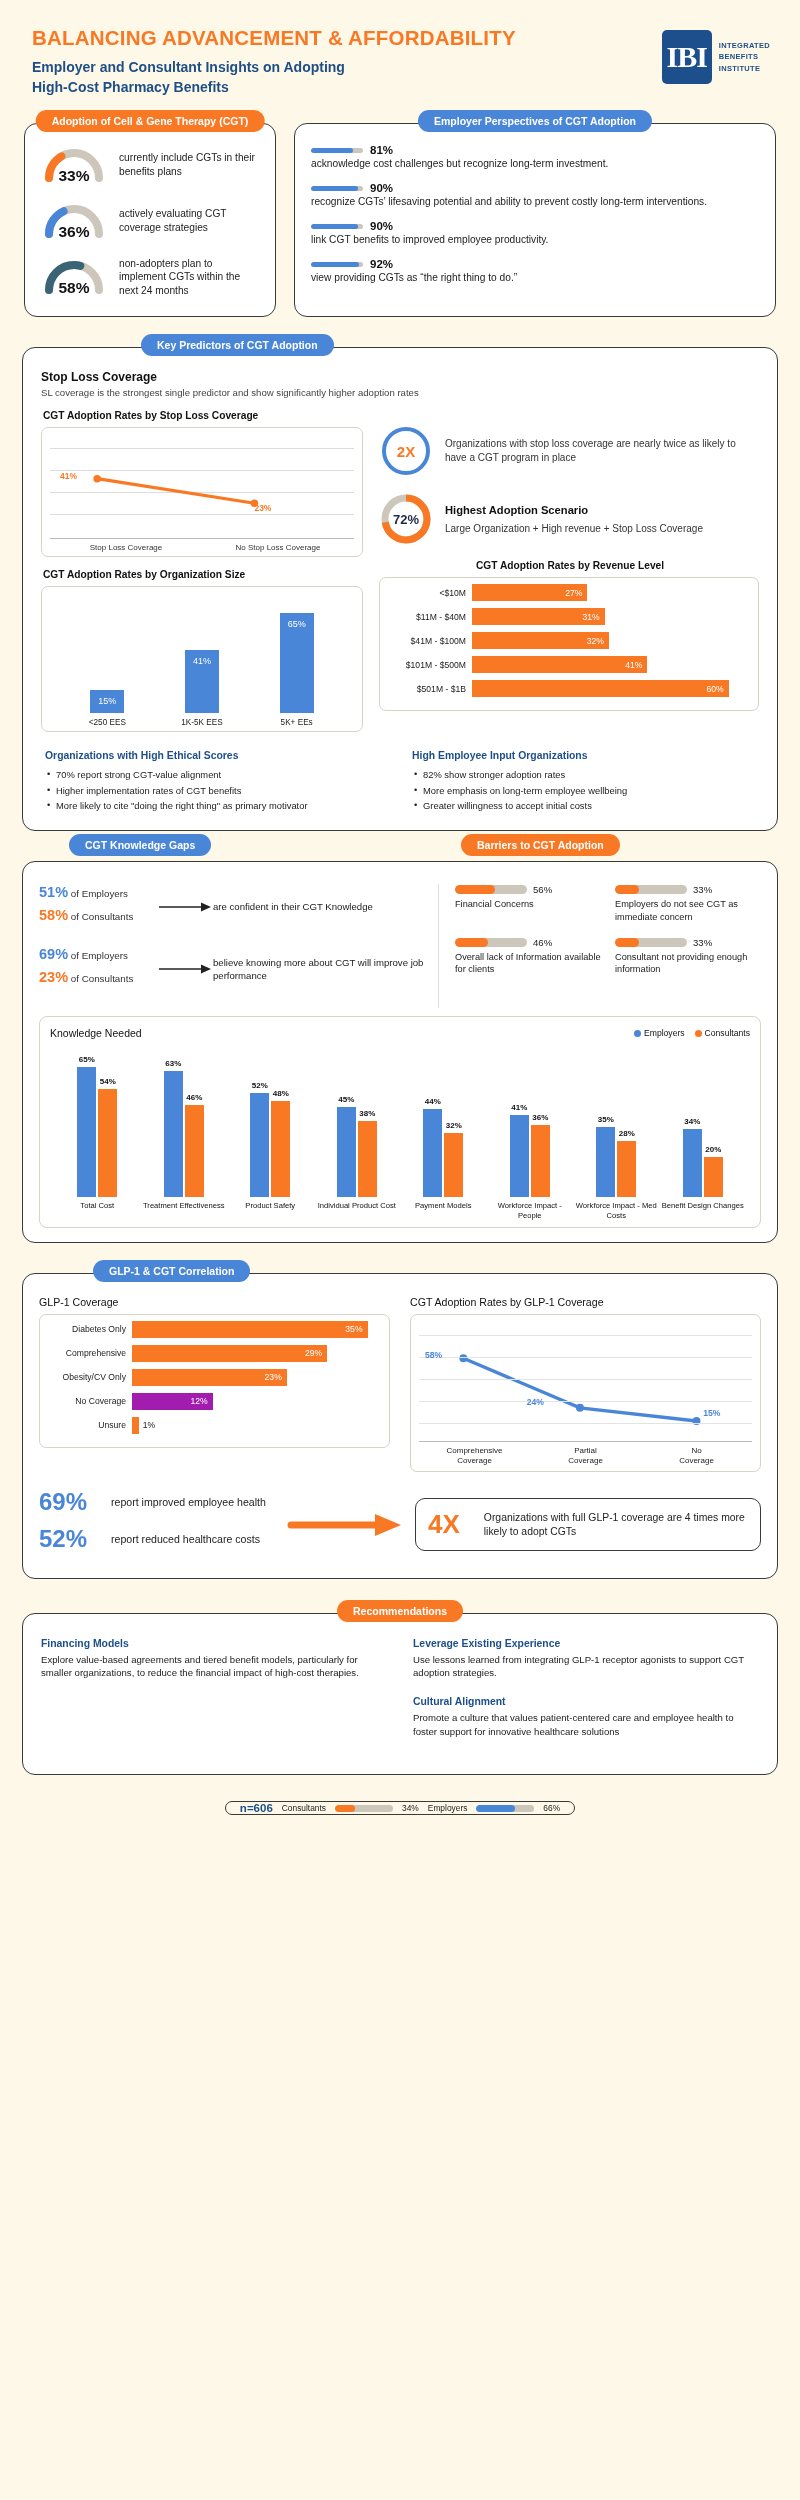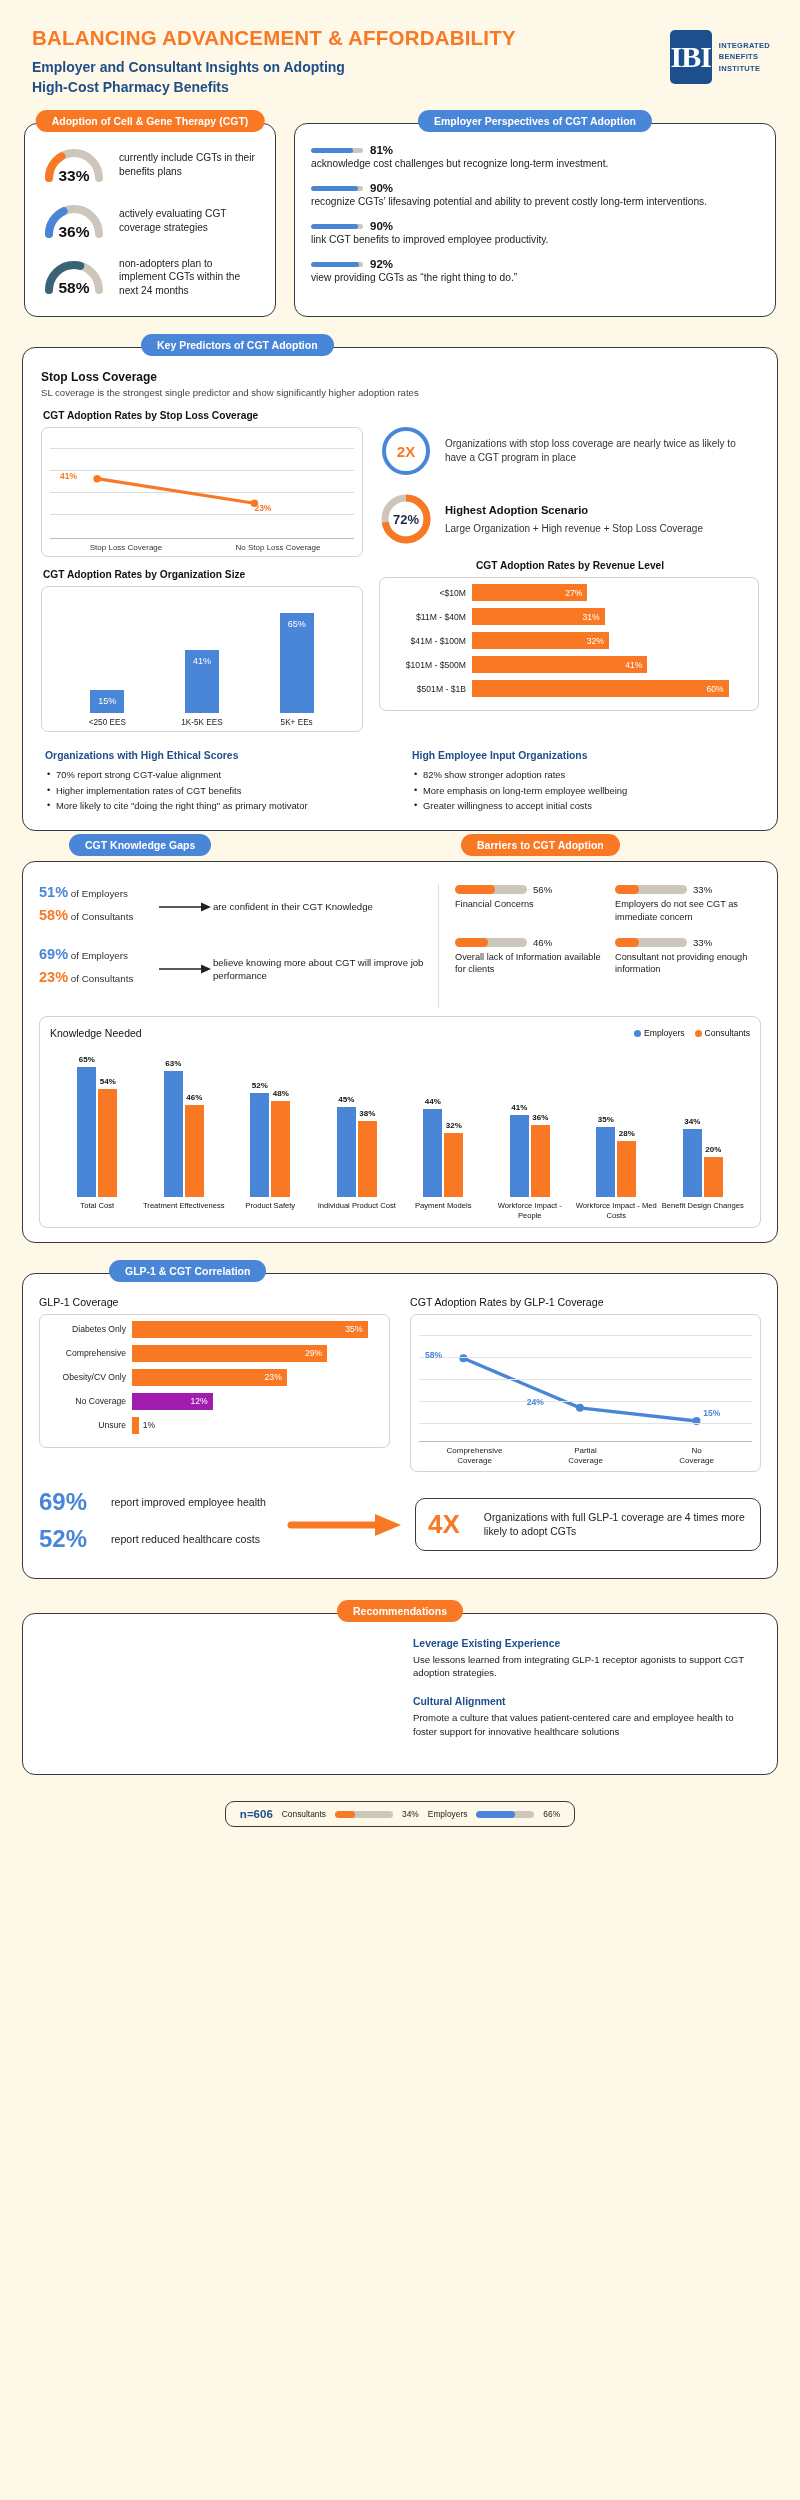--- a/index.html
+++ b/index.html
@@ -12,21 +12,21 @@
     overflow: hidden;
   }
   .page { width:800px; height:2500px; position:relative; padding: 0 22px; }
 
   
   .header { display:flex; align-items:flex-start; justify-content:space-between; padding: 26px 8px 0 10px; }
   .header-left { flex: 1 1 auto; }
   .title-main { color:#f97824; font-size:20.5px; font-weight:700; letter-spacing:.2px; line-height:1.15; }
   .title-sub { color:#1f4e87; font-size:14px; font-weight:700; line-height:1.45; margin-top:7px; max-width:330px;}
   .logo-wrap { display:flex; align-items:center; gap:7px; margin-top:4px; }
-  .logo-box { width:42px; height:54px; background:#1d4f8c; border-radius:5px; display:flex; align-items:center; justify-content:center;}
+  .logo-box { width:50px; height:54px; background:#1d4f8c; border-radius:5px; display:flex; align-items:center; justify-content:center;}
   .logo-box span { color:#fff; font-family:"Liberation Serif", serif; font-weight:700; font-size:30px; letter-spacing:-1px;}
   .logo-text { color:#1d4f8c; font-size:7.5px; font-weight:700; line-height:1.5; letter-spacing:.3px;}
 
   
   .card { background:#fff; border:1.3px solid #3a3a3a; border-radius:13px; position:relative; }
   .chip {
     position:absolute; top:-14px; left:50%; transform:translateX(-50%);
     color:#fff; font-size:10.5px; font-weight:600; padding:5px 16px; border-radius:14px; white-space:nowrap; z-index:3;
   }
   .chip.orange { background:#f97824; }
@@ -125,21 +125,21 @@
   .dot { width:7px; height:7px; border-radius:50%; display:inline-block;}
   .kn-plot { display:flex; align-items:flex-end; justify-content:space-between; height:150px; margin-top:8px; padding:0 4px;}
   .kn-group { flex:1; display:flex; align-items:flex-end; justify-content:center; gap:2px;}
   .kn-bar { width:19px; position:relative; }
   .kn-bar em { position:absolute; top:-12px; left:50%; transform:translateX(-50%); font-size:8px; font-weight:700; font-style:normal; color:#111;}
   .kn-axis { display:flex; padding:4px 4px 0;}
   .kn-axis span { flex:1; text-align:center; font-size:7.6px; line-height:1.3; color:#111;}
 
   
   .glp { margin-top:30px; padding:22px 16px 16px; }
-  .glp-chip { left:86px; transform:none; }
+  .glp-chip { left:70px; transform:none; }
   .glp-grid { display:flex; gap:20px; }
   .glp-col { flex:1; min-width:0;}
   .glp-h { font-size:10.6px; color:#111; margin-bottom:6px;}
   .glp-line { position:relative; height:118px; }
   .glp-line .grid { position:absolute; left:0; right:0; height:1px; background:#e3e3e3;}
   .glp-lbl { position:absolute; font-size:8.6px; font-weight:700; color:#4a86d8;}
   .glp-axis { display:flex; border-top:1px solid #bbb; padding-top:4px;}
   .glp-axis span { flex:1; text-align:center; font-size:8px; line-height:1.3; color:#222;}
 
   .outcomes { margin-top:16px; }
@@ -157,21 +157,21 @@
   
   .rec { margin-top:34px; padding:24px 18px 20px; }
   .rec-grid { display:flex; gap:26px; }
   .rec-col { flex:1; }
   .rec-item { margin-bottom:16px; }
   .rec-item h5 { font-size:10.4px; color:#1d4f8c; font-weight:700; margin-bottom:4px;}
   .rec-item p { font-size:9.6px; line-height:1.42; color:#222; }
 
   
   .footer { display:flex; justify-content:center; margin-top:26px; }
-  .footer-pill { border:1.3px solid #3a3a3a; border-radius:9px; padding:6px 14px; display:flex; align-items:center; gap:9px; background:#fdf8e8;}
+  .footer-pill { border:1.3px solid #3a3a3a; border-radius:9px; padding:0 14px; display:flex; align-items:center; gap:9px; background:#fdf8e8;}
   .footer-pill .n { font-size:11.5px; color:#1d4f8c; font-weight:700;}
   .footer-pill .lab { font-size:8.4px; color:#222;}
   .f-track { width:58px; height:7px; border-radius:4px; background:#cdc6bb; overflow:hidden;}
   .f-track i { display:block; height:100%; border-radius:4px;}
 </style>
 </head>
 <body>
 
 <div class="page">
 
@@ -664,20 +664,24 @@
           <div class="out-4x-txt">Organizations with full GLP-1 coverage are 4 times more likely to adopt CGTs</div>
         </div>
       </div>
     </div>
   </div>
 
   <div class="card rec">
     <div class="chip orange">Recommendations</div>
     <div class="rec-grid">
       <div class="rec-col" id="recA">
+          <div class="rec-item">
+            <h5>Financing Models</h5>
+      <p>Explore value-based agreements and tiered benefit models, particularly for smaller organizations, to reduce the financial impact of high-cost therapies.</p>
+          </div>
         </div>
       <div class="rec-col" id="recB">
           <div class="rec-item">
             <h5>Leverage Existing Experience</h5>
       <p>Use lessons learned from integrating GLP-1 receptor agonists to support CGT adoption strategies.</p>
           </div>
           <div class="rec-item">
             <h5>Cultural Alignment</h5>
       <p>Promote a culture that values patient-centered care and employee health to foster support for innovative healthcare solutions</p>
           </div>

